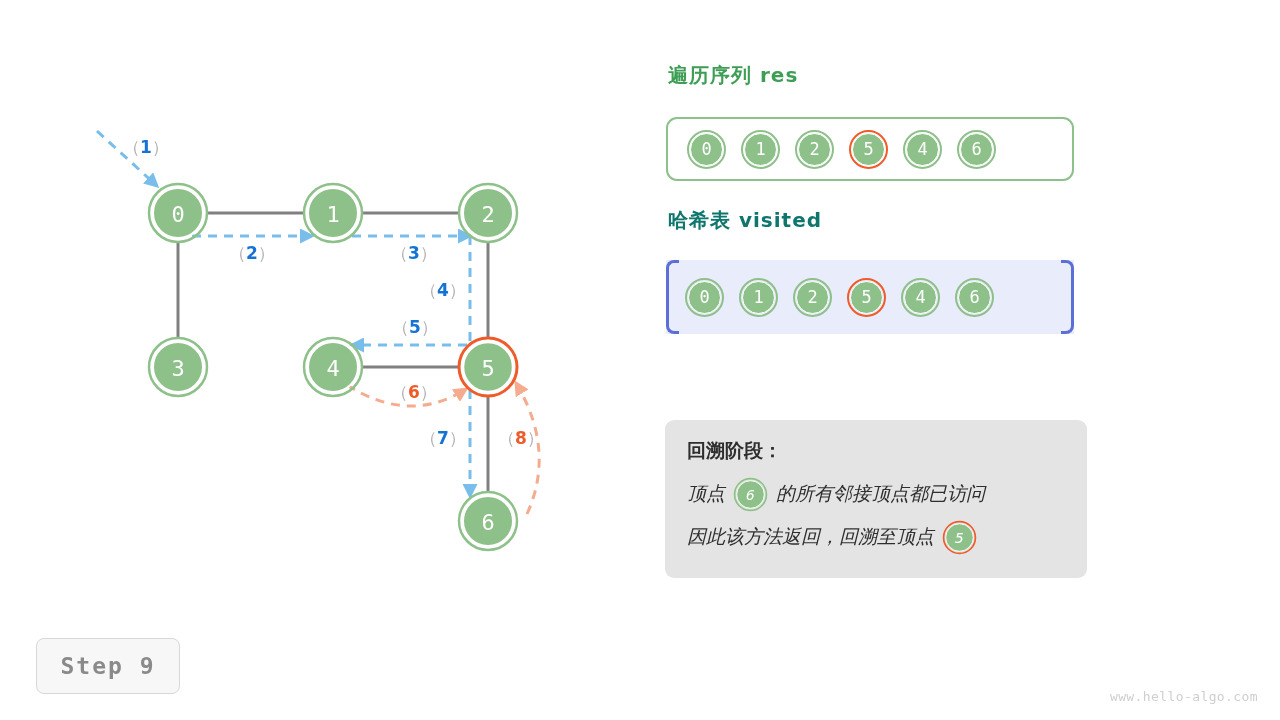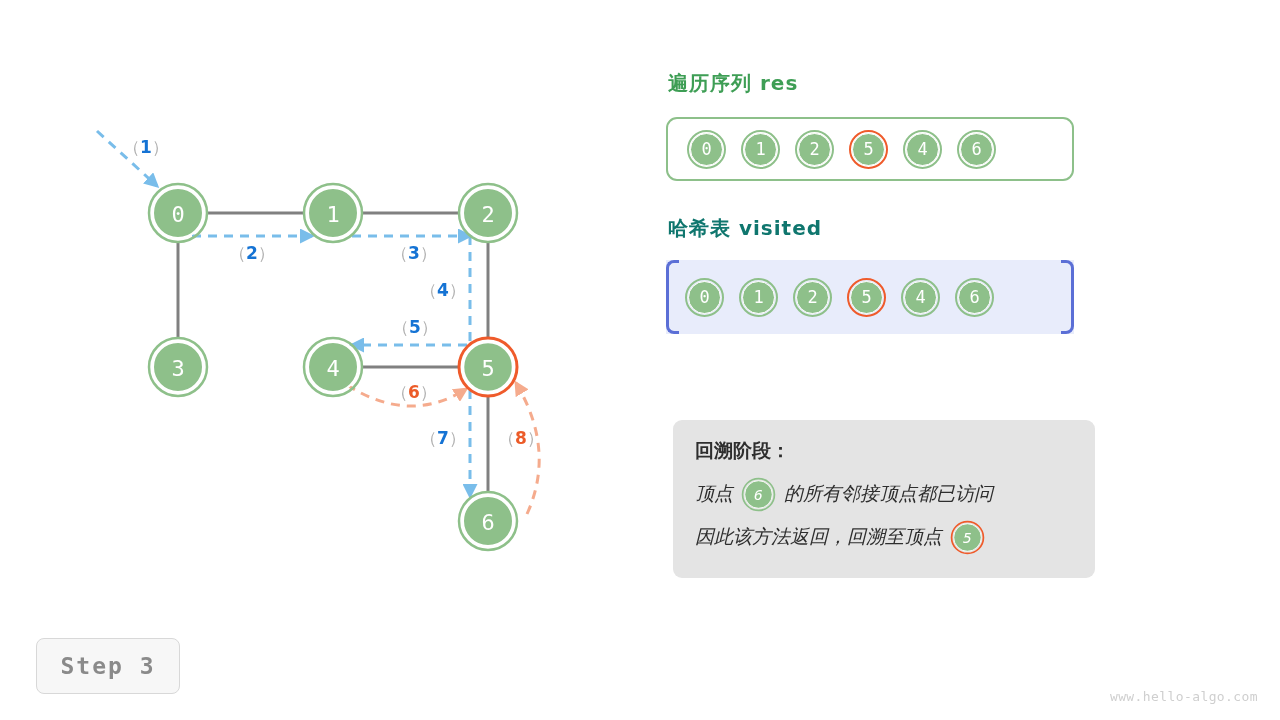--- a/index.html
+++ b/index.html
@@ -48,21 +48,20 @@
     width: 615px; height: 720px;
   }
 
   .panel-title {
     position: absolute;
     font-family: "DejaVu Sans", "Liberation Sans", sans-serif;
     font-size: 20px;
     font-weight: bold;
     letter-spacing: 1px;
     white-space: nowrap;
-    margin-top: 8px;
   }
   #res-title { left: 3px; top: 62px; color: #3e9e55; }
   #visited-title { left: 3px; top: 207px; color: #0f766e; }
 
   .container-box {
     position: absolute;
     box-sizing: border-box;
     display: flex;
     align-items: center;
   }
@@ -115,21 +114,21 @@
   .chip.highlight .ring { border-color: #ef5b2b; border-width: 2.5px; }
   .chip .txt {
     font-family: "DejaVu Sans Mono", "Liberation Mono", monospace;
     font-size: 17px;
     color: #ffffff;
   }
 
   
   #info-box {
     position: absolute;
-    left: 8px; top: 420px;
+    left: 0px; top: 420px;
     width: 422px; height: 158px;
     background: #e4e4e4;
     border-radius: 9px;
     box-sizing: border-box;
     padding: 18px 16px 0 22px;
   }
   #info-box .hd {
     font-size: 19px;
     font-weight: bold;
     color: #2e2e2e;
@@ -378,14 +377,14 @@
         <span class="disc">
             <span class="txt">5</span>
           </span>
         <span class="ring"></span>
       </span>
     </div>
   </div>
 
 </div>
 
-<div id="step-badge">Step 3</div>
+<div id="step-badge">Step 9</div>
 <div id="watermark">www.hello-algo.com</div>
 
 </body></html>

